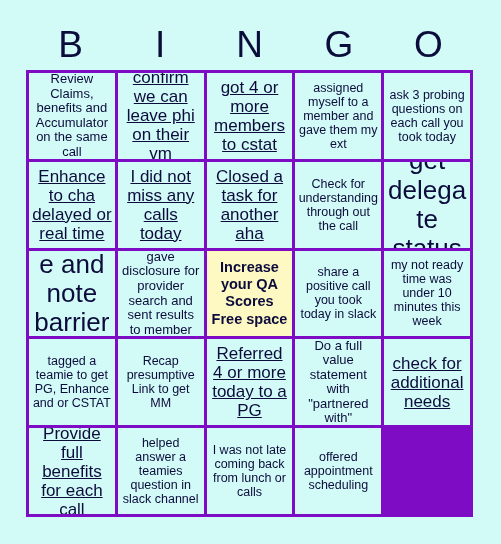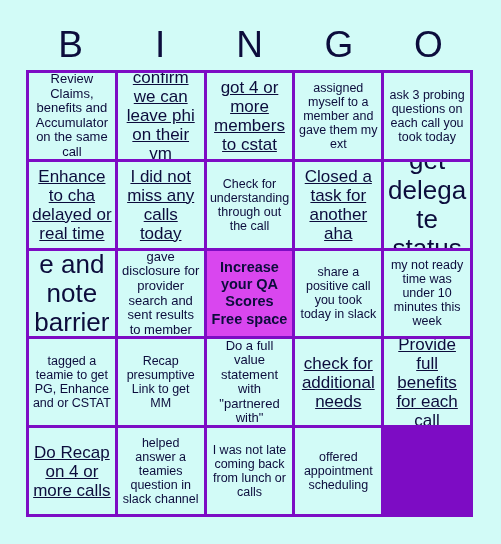--- a/index.html
+++ b/index.html
@@ -80,21 +80,21 @@
 
   
   .t-xs .cell-text { font-size: 13px; }
   .t-sm .cell-text { font-size: 12.5px; text-align: center; }
   .t-md .cell-text { font-size: 15px; }
   .t-lg .cell-text { font-size: 17px; text-decoration: underline; }
   .t-xl .cell-text { font-size: 26px; }
 
   
   .bingo-cell.free {
-    background: #d946ef;
+    background: #fef9c3;
   }
   .bingo-cell.free .cell-text {
     font-size: 14.5px;
     font-weight: bold;
     color: #0c0c3c;
     line-height: 1.18;
   }
 </style>
 </head>
 <body>
@@ -124,25 +124,25 @@
       </div>
       <div class="bingo-cell t-sm">
         <span class="cell-text">ask 3 probing questions on each call you took today</span>
       </div>
       <div class="bingo-cell t-lg">
         <span class="cell-text">Enhance to cha delayed or real time</span>
       </div>
       <div class="bingo-cell t-lg">
         <span class="cell-text">I did not miss any calls today</span>
       </div>
+      <div class="bingo-cell t-lg">
+        <span class="cell-text">Closed a task for another aha</span>
+      </div>
       <div class="bingo-cell t-sm">
         <span class="cell-text">Check for understanding through out the call</span>
-      </div>
-      <div class="bingo-cell t-lg">
-        <span class="cell-text">Closed a task for another aha</span>
       </div>
       <div class="bingo-cell t-xl">
         <span class="cell-text">get delegate status</span>
       </div>
       <div class="bingo-cell t-xl">
         <span class="cell-text">Capture and note barriers</span>
       </div>
       <div class="bingo-cell t-xs">
         <span class="cell-text">gave disclosure for provider search and sent results to member</span>
       </div>
@@ -154,31 +154,31 @@
       </div>
       <div class="bingo-cell t-sm">
         <span class="cell-text">my not ready time was under 10 minutes this week</span>
       </div>
       <div class="bingo-cell t-sm">
         <span class="cell-text">tagged a teamie to get PG, Enhance and or CSTAT</span>
       </div>
       <div class="bingo-cell t-sm">
         <span class="cell-text">Recap presumptive Link to get MM</span>
       </div>
+      <div class="bingo-cell t-lg">
+        <span class="cell-text">Referred 4 or more today to a PG</span>
+      </div>
       <div class="bingo-cell t-xs">
         <span class="cell-text">Do a full value statement with "partnered with"</span>
       </div>
       <div class="bingo-cell t-lg">
         <span class="cell-text">check for additional needs</span>
       </div>
       <div class="bingo-cell t-lg">
         <span class="cell-text">Provide full benefits for each call</span>
-      </div>
-      <div class="bingo-cell t-lg">
-        <span class="cell-text">Do Recap on 4 or more calls</span>
       </div>
       <div class="bingo-cell t-sm">
         <span class="cell-text">helped answer a teamies question in slack channel</span>
       </div>
       <div class="bingo-cell t-sm">
         <span class="cell-text">I was not late coming back from lunch or calls</span>
       </div>
       <div class="bingo-cell t-sm">
         <span class="cell-text">offered appointment scheduling</span>
       </div>

